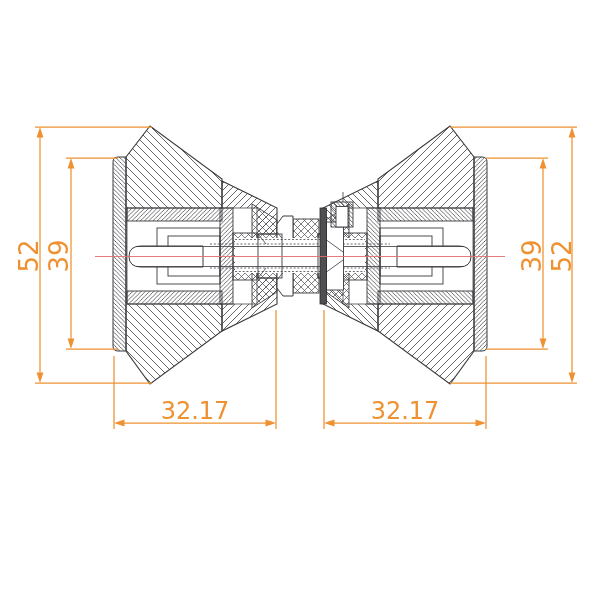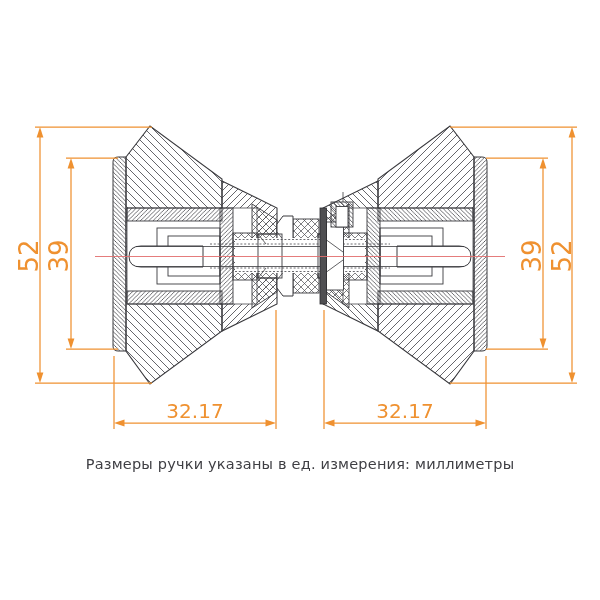--- a/index.html
+++ b/index.html
@@ -2,21 +2,21 @@
 <html><head>
 <meta charset="utf-8">
 <style>
   html,body{margin:0;padding:0;background:#ffffff;}
   .canvas{position:relative;width:600px;height:600px;background:#ffffff;overflow:hidden;
           font-family:"DejaVu Sans",sans-serif;}
   svg{position:absolute;left:0;top:0;}
   .dim-label{position:absolute;color:#ef9130;font-family:"DejaVu Sans",sans-serif;
              font-weight:400;text-align:center;pointer-events:none;}
   .dim-v{width:100px;height:30px;line-height:30px;font-size:26px;transform:rotate(-90deg);}
-  .dim-h{width:150px;height:30px;line-height:30px;font-size:20px;}
+  .dim-h{width:150px;height:30px;line-height:30px;font-size:24px;}
   .note{position:absolute;left:0;top:456px;width:600px;text-align:center;
         font-size:14.5px;font-weight:500;letter-spacing:.2px;color:#3f3f44;
         font-family:"DejaVu Sans",sans-serif;}
 </style>
 </head>
 <body>
 
 <div class="canvas">
 
 <svg width="600" height="600" viewBox="0 0 600 600">
@@ -150,15 +150,14 @@
   </g>
 </svg>
 
 <div class="dim-label dim-v" style="left:-21px;top:241px;">52</div>
 <div class="dim-label dim-v" style="left:9px;top:241px;">39</div>
 <div class="dim-label dim-v" style="left:482px;top:241px;">39</div>
 <div class="dim-label dim-v" style="left:512px;top:241px;">52</div>
 <div class="dim-label dim-h" style="left:120px;top:396px;">32.17</div>
 <div class="dim-label dim-h" style="left:330px;top:396px;">32.17</div>
 
-<div class="note">Размеры ручки указаны в ед. измерения: миллиметры</div>
 
 </div>
 
 </body></html>

